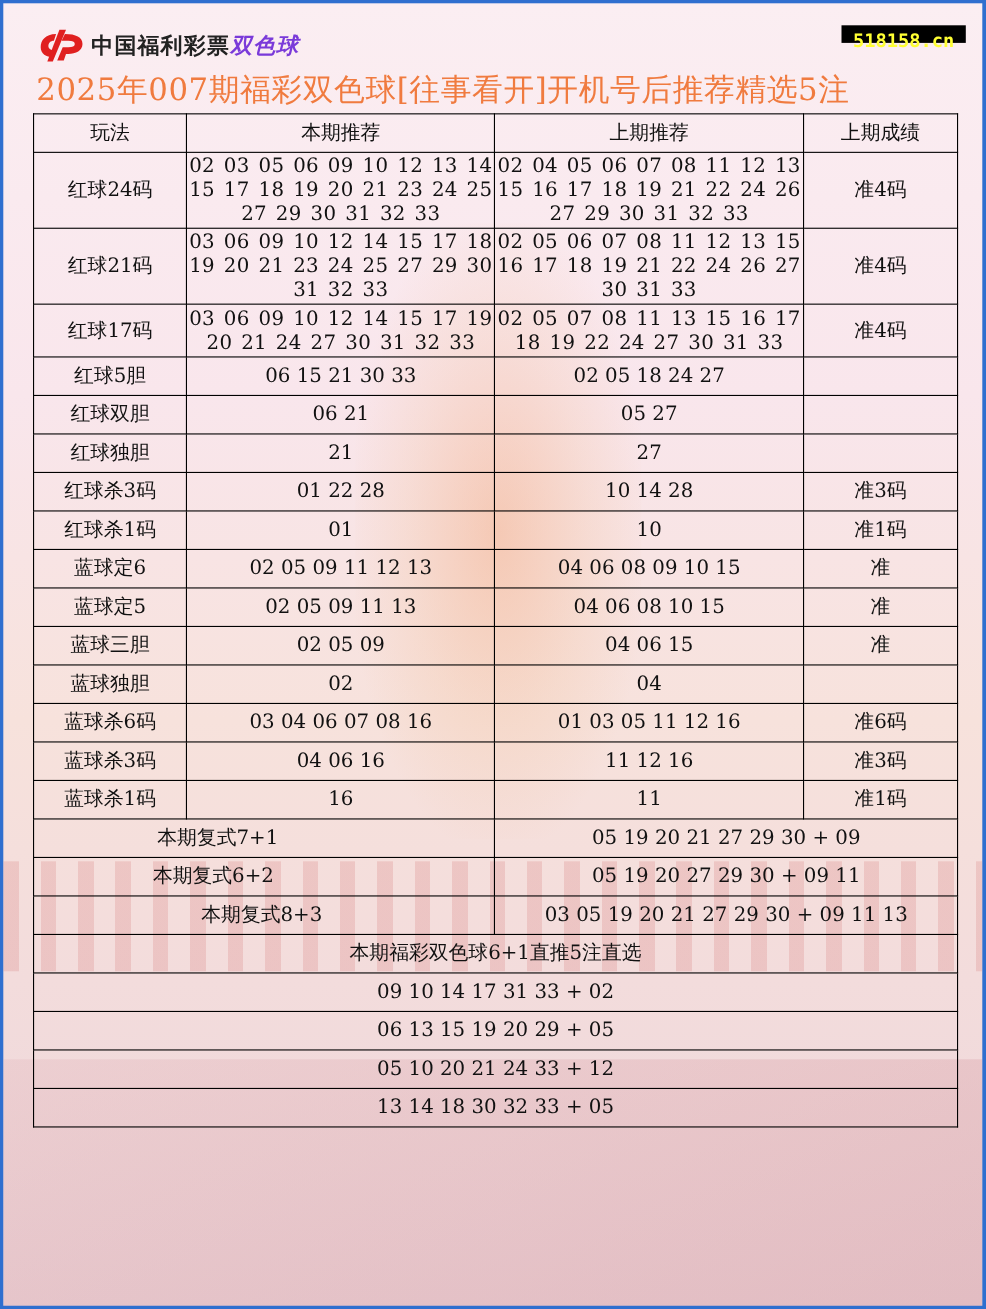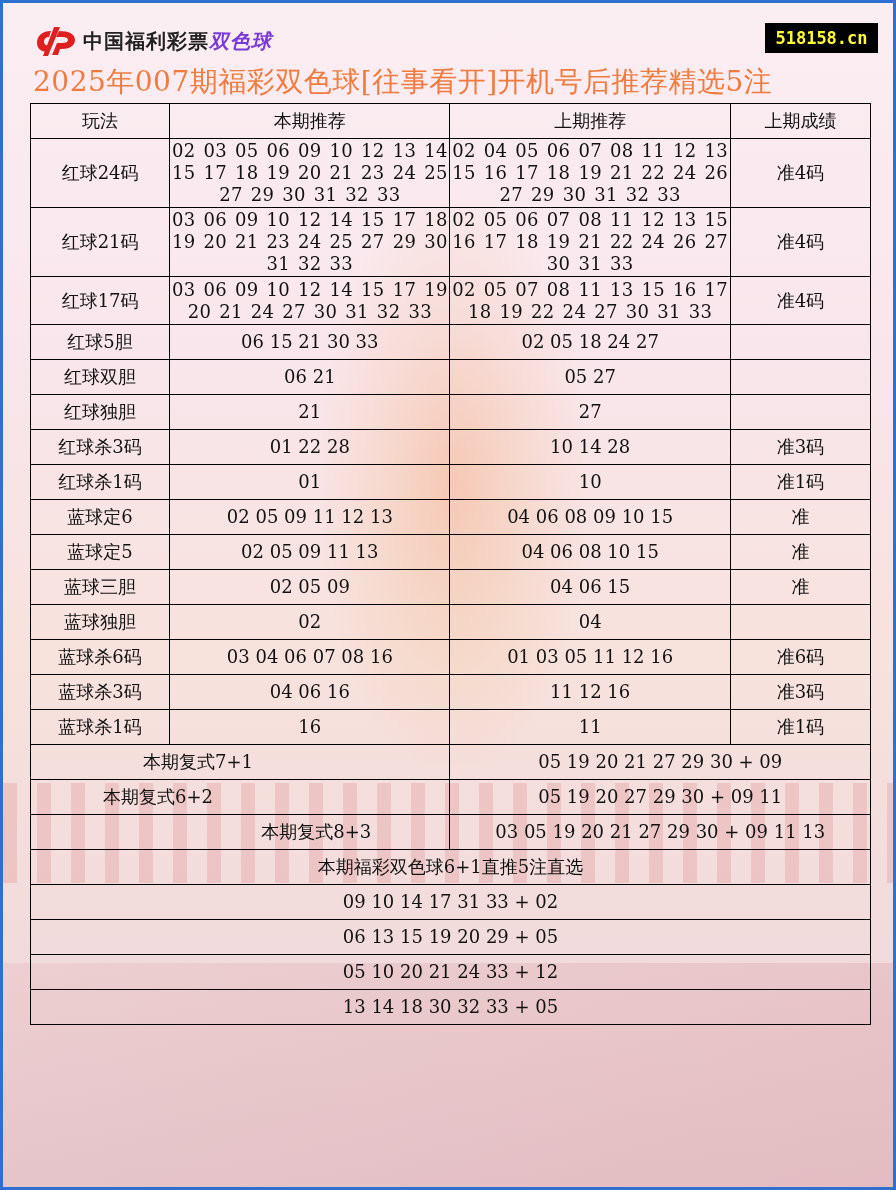--- a/index.html
+++ b/index.html
@@ -16,21 +16,21 @@
   .bg-deco1 { position:absolute; left:320px; top:200px; width:260px; height:560px;
     background:radial-gradient(ellipse at center, rgba(240,150,90,0.35) 0%, rgba(240,180,130,0.18) 45%, rgba(255,255,255,0) 75%); }
   .bg-deco2 { position:absolute; left:0; top:780px; width:890px; height:100px;
     background:repeating-linear-gradient(90deg, rgba(210,110,110,0.22) 0 14px, rgba(255,255,255,0) 14px 34px); }
   .bg-deco3 { position:absolute; left:0; top:960px; width:890px; height:230px;
     background:linear-gradient(160deg, rgba(210,140,150,0.15) 0%, rgba(200,120,130,0.28) 100%); }
   .logo { position:absolute; left:32px; top:22px; height:32px; display:flex; align-items:center; }
   .logo-mark { width:42px; height:32px; position:relative; }
   .logo-text { font-family:"DejaVu Sans", sans-serif; font-weight:bold; font-size:20px; color:#222; margin-left:6px; letter-spacing:1px; }
   .logo-text2 { font-family:"DejaVu Sans", sans-serif; font-weight:bold; font-style:italic; font-size:20px; color:#7a3ad9; letter-spacing:1px; }
-  .site-badge { position:absolute; left:762px; top:20px; width:113px; height:30px; background:#000;
+  .site-badge { position:absolute; left:762px; top:20px; width:113px; height:16px; background:#000;
     color:#ffff33; font-family:"DejaVu Sans Mono", monospace; font-size:17px; line-height:30px; text-align:center; font-weight:bold; }
   .title { position:absolute; left:30px; top:60px; width:840px; font-size:28px; color:#f07b3f; letter-spacing:0.5px; white-space:nowrap; }
   table.main { position:absolute; left:30px; top:103px; width:841px; border-collapse:collapse; table-layout:fixed; }
   table.main td { border:1px solid #000; text-align:center; color:#111; font-size:18px; padding:0; line-height:22px; }
   .col1 { width:139px; } .col2 { width:280px; } .col3 { width:280px; } .col4 { width:140px; }
   td.nums { text-align:left; padding:1px 0 1px 2px; font-size:18px; line-height:22.5px; word-spacing:2px; letter-spacing:0.3px; }
   .num-row { white-space:nowrap; }
   tr.h35 td { height:34px; }
   tr.h70 td { height:68px; }
   tr.h48 td { height:47px; }
@@ -189,25 +189,25 @@
     <td>16</td>
     <td>11</td>
     <td>准1码</td>
   </tr>
 
   <tr class="h35">
     <td colspan="2" style="text-align:left; padding-left:112px;">本期复式7+1</td>
     <td colspan="2">05 19 20 21 27 29 30 + 09</td>
   </tr>
   <tr class="h35">
-    <td colspan="2" style="text-align:left; padding-left:72px;">本期复式6+2</td>
+    <td colspan="2" style="text-align:left; padding-left:108px;">本期复式6+2</td>
     <td colspan="2">05 19 20 27 29 30 + 09 11</td>
   </tr>
   <tr class="h35">
-    <td colspan="2" style="text-align:center; padding-left:152px;margin-top:44px;">本期复式8+3</td>
+    <td colspan="2" style="text-align:left; padding-left:152px;margin-top:44px;">本期复式8+3</td>
     <td colspan="2">03 05 19 20 21 27 29 30 + 09 11 13</td>
   </tr>
 
   <tr class="h35">
     <td colspan="4">本期福彩双色球6+1直推5注直选</td>
   </tr>
   <tr class="h35">
         <td colspan="4">09 10 14 17 31 33 + 02</td>
       </tr>
   <tr class="h35">

